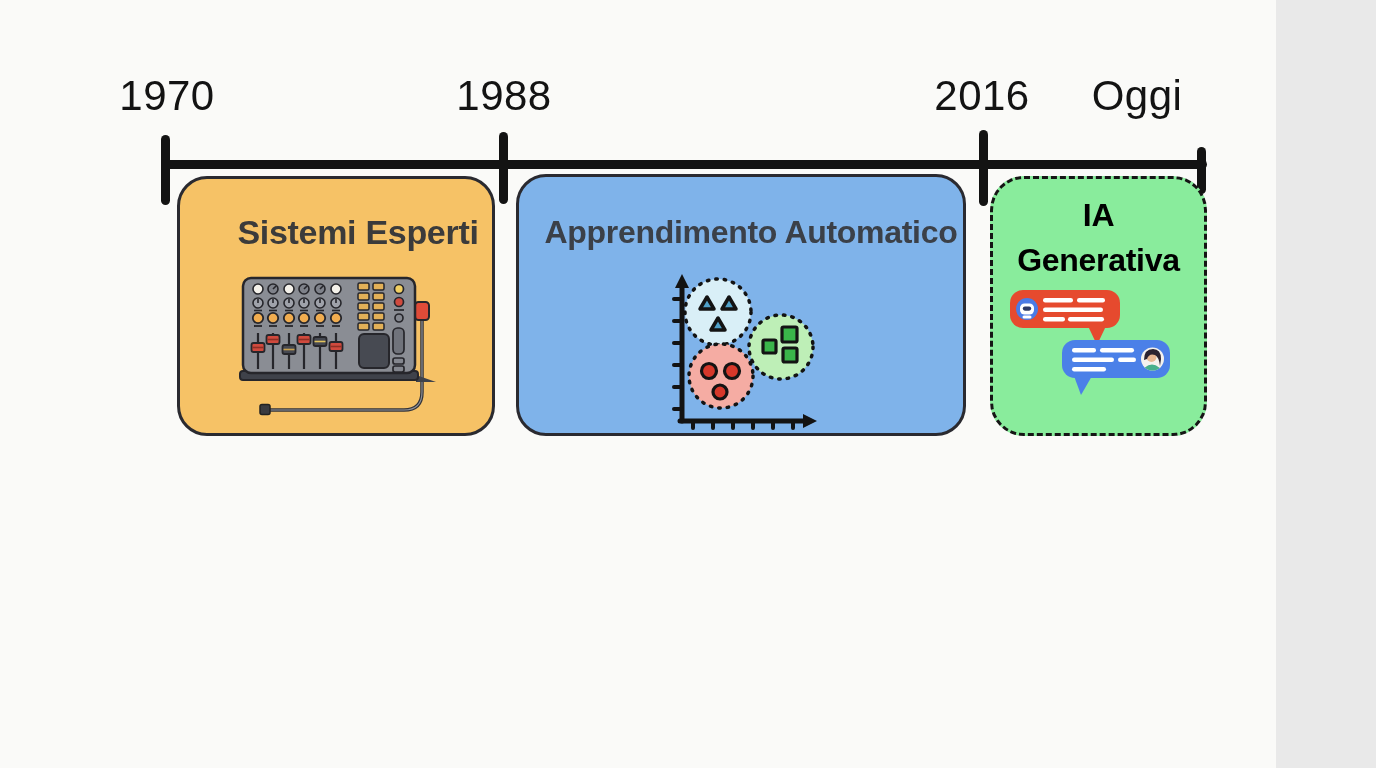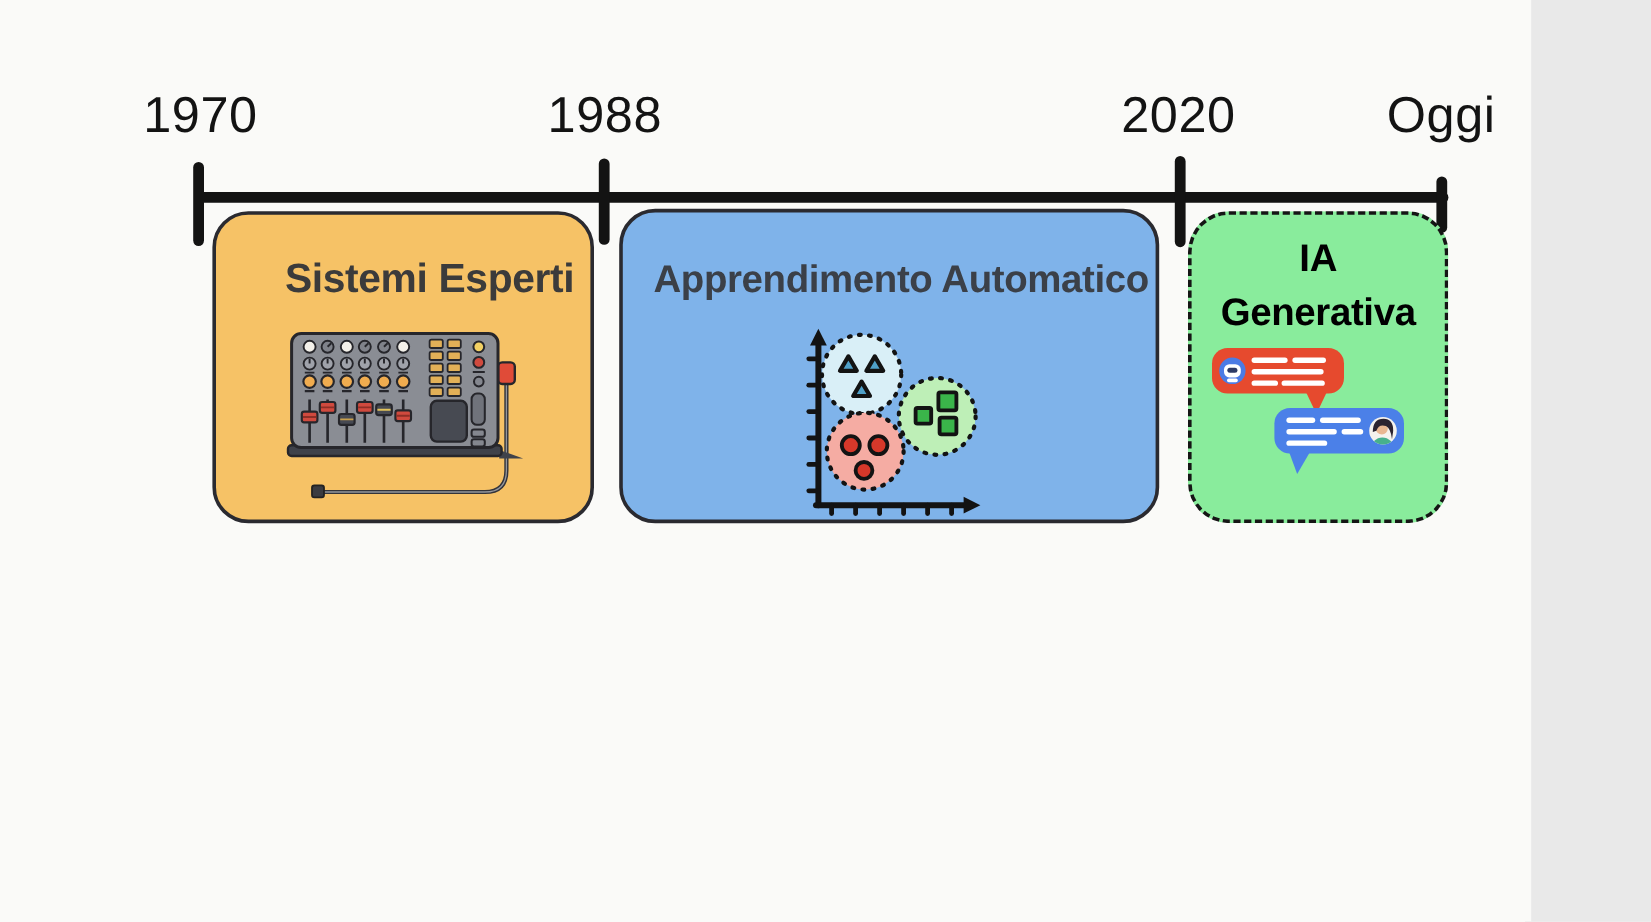--- a/index.html
+++ b/index.html
@@ -35,22 +35,22 @@
   .illus-scatter{left:149px;top:94px;}
   .illus-chat{left:7px;top:103px;}
 </style>
 </head>
 <body>
 
 <div class="canvas">
 
   <div class="year-label" style="left:167px">1970</div>
   <div class="year-label" style="left:504px">1988</div>
-  <div class="year-label" style="left:982px">2020</div>
-  <div class="year-label" style="left:1201px">Oggi</div>
+  <div class="year-label" style="left:982px">2016</div>
+  <div class="year-label" style="left:1137px">Oggi</div>
 
   <div class="tl-axis"></div>
   <div class="tl-tick tick-0"></div>
   <div class="tl-tick tick-1"></div>
   <div class="tl-tick tick-2"></div>
   <div class="tl-tick tick-3"></div>
 
   <div class="era era-1">
     <div class="era-title">Sistemi Esperti</div>
     <svg class="illus illus-mixer" width="200" height="148" viewBox="0 0 200 148">

